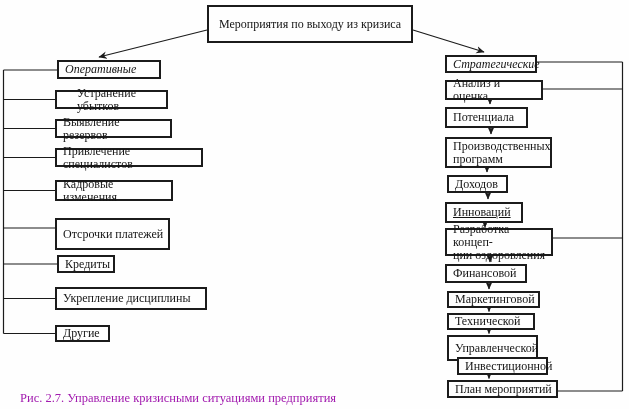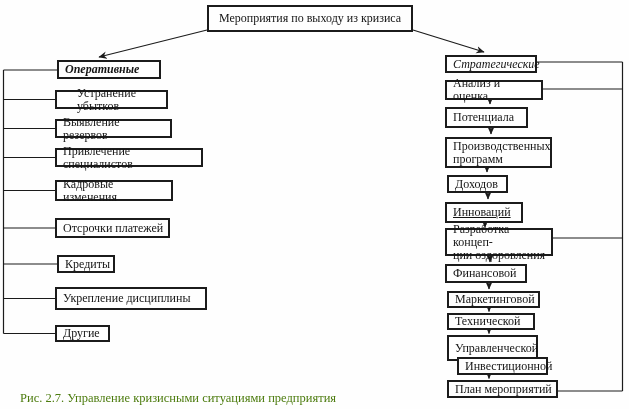--- a/index.html
+++ b/index.html
@@ -33,21 +33,21 @@
     white-space: pre-line;
     color: #141414;
   }
   .node.center { justify-content: center; text-align: center; padding: 1px 4px; }
   .node.italic { font-style: italic; }
   .caption {
     position: absolute;
     left: 20px;
     top: 391px;
     font-size: 12.5px;
-    color: #4d7c0f;
+    color: #a21caf;
     white-space: nowrap;
   }
 </style>
 </head>
 <body>
 
 <div id="figure">
 
   <svg id="wires" viewBox="0 0 629 409" xmlns="http://www.w3.org/2000/svg">
     <defs>
@@ -84,28 +84,28 @@
       <path d="M485,223 V227" marker-end="url(#arr)"></path>
       <path d="M490,256 V262" marker-end="url(#arr)"></path>
       <path d="M489,283 V289" marker-end="url(#arr)"></path>
       <path d="M489,308 V311.5" marker-end="url(#arr)"></path>
       <path d="M489,330 V333.5" marker-end="url(#arr)"></path>
       <path d="M489,353 V356" marker-end="url(#arr)"></path>
       <path d="M489,375 V378.5" marker-end="url(#arr)"></path>
     </g>
   </svg>
 
-  <div class="node center" style="left:207px; top:5px; width:206px; height:27px;">Мероприятия по выходу из кризиса</div>
+  <div class="node center" style="left:207px; top:5px; width:206px; height:38px;">Мероприятия по выходу из кризиса</div>
 
-  <div class="node italic" style="left:57px; top:60px; width:104px; height:19px;font-weight:bold;">Оперативные</div>
+  <div class="node italic" style="left:57px; top:60px; width:104px; height:19px;">Оперативные</div>
   <div class="node" style="left:55px; top:90px; width:113px; height:19px;padding-left:20px;">Устранение убытков</div>
   <div class="node" style="left:55px; top:119px; width:117px; height:19px;">Выявление резервов</div>
   <div class="node" style="left:55px; top:148px; width:148px; height:19px;">Привлечение специалистов</div>
   <div class="node" style="left:55px; top:180px; width:118px; height:21px;">Кадровые изменения</div>
-  <div class="node" style="left:55px; top:218px; width:115px; height:20px;">Отсрочки платежей</div>
+  <div class="node" style="left:55px; top:218px; width:115px; height:32px;">Отсрочки платежей</div>
   <div class="node" style="left:57px; top:255px; width:58px; height:18px;">Кредиты</div>
   <div class="node" style="left:55px; top:287px; width:152px; height:23px;text-align:center;">Укрепление дисциплины</div>
   <div class="node" style="left:55px; top:325px; width:55px; height:17px;">Другие</div>
 
   <div class="node italic" style="left:445px; top:55px; width:92px; height:18px;">Стратегические</div>
   <div class="node" style="left:445px; top:80px; width:98px; height:20px;">Анализ и оценка</div>
   <div class="node" style="left:445px; top:107px; width:83px; height:21px;">Потенциала</div>
   <div class="node" style="left:445px; top:137px; width:107px; height:31px;">Производственных
 программ</div>
   <div class="node" style="left:447px; top:175px; width:61px; height:18px;">Доходов</div>

